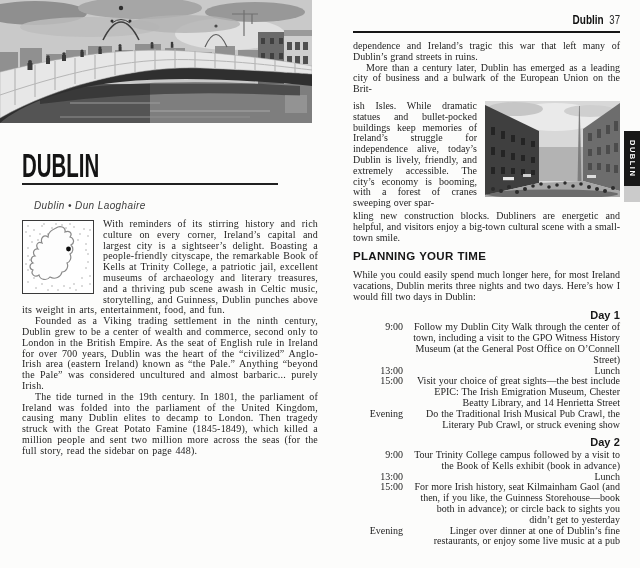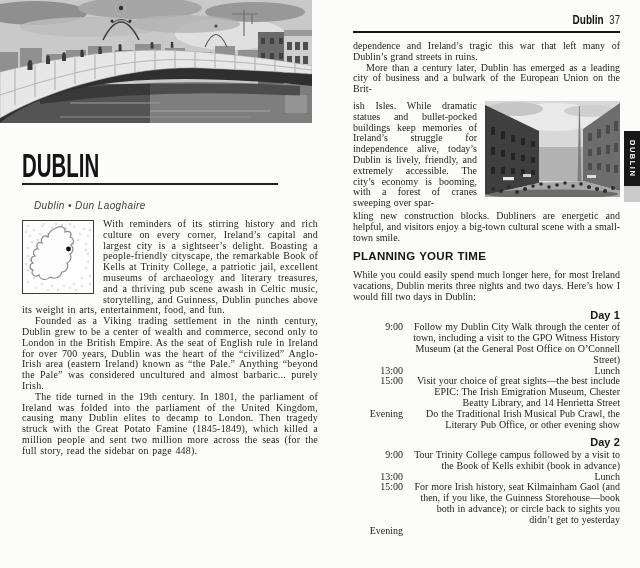--- a/index.html
+++ b/index.html
@@ -351,40 +351,41 @@
       <div class="itin-row">
         <span class="itin-time">13:00</span>
         <span class="itin-act">Lunch</span>
       </div>
       <div class="itin-row">
         <span class="itin-time">15:00</span>
         <span class="itin-act">Visit your choice of great sights—the best include EPIC: The Irish Emigration Museum, Chester Beatty Library, and 14 Henrietta Street</span>
       </div>
       <div class="itin-row">
         <span class="itin-time">Evening</span>
-        <span class="itin-act">Do the Traditional Irish Musical Pub Crawl, the Literary Pub Office, or other evening show</span>
+        <span class="itin-act">Do the Traditional Irish Musical Pub Crawl, the Literary Pub Crawl, or struck evening show</span>
       </div>
     </div>
 
     <h3 class="day-heading">Day 2</h3>
     <div class="itin">
       <div class="itin-row">
         <span class="itin-time">9:00</span>
         <span class="itin-act">Tour Trinity College campus followed by a visit to the Book of Kells exhibit (book in advance)</span>
       </div>
       <div class="itin-row">
         <span class="itin-time">13:00</span>
         <span class="itin-act">Lunch</span>
       </div>
       <div class="itin-row">
         <span class="itin-time">15:00</span>
         <span class="itin-act">For more Irish history, seat Kilmainham Gaol (and then, if you like, the Guinness Storehouse—book both in advance); or circle back to sights you didn’t get to yesterday</span>
       </div>
       <div class="itin-row">
         <span class="itin-time">Evening</span>
+        <span class="itin-act">Linger over dinner at one of Dublin’s fine restaurants, or enjoy some live music at a pub</span>
       </div>
     </div>
   </div>
 
   <div class="side-tab">DUBLIN</div>
   <div class="side-tab-shadow"></div>
 
 </div>
 
 </body></html>

